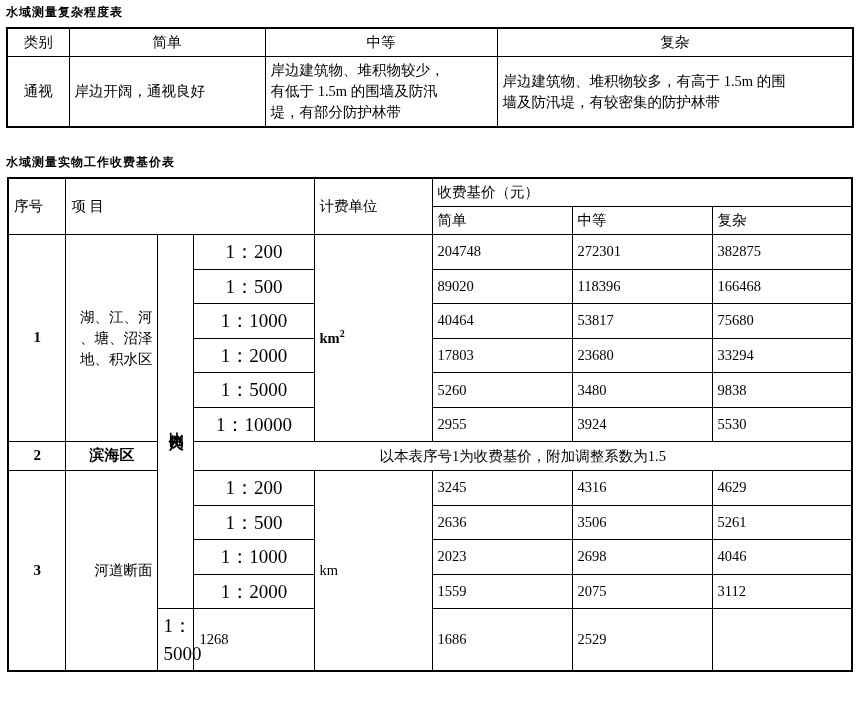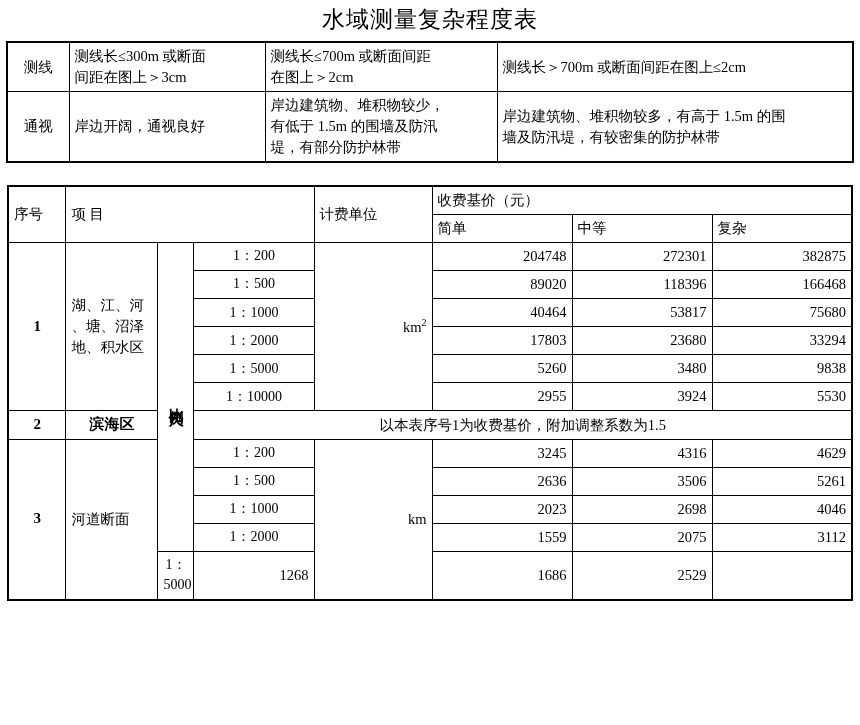--- a/index.html
+++ b/index.html
@@ -15,23 +15,22 @@
     overflow: hidden;
   }
   .page {
     width: 860px;
     height: 725px;
     position: relative;
     box-sizing: border-box;
     padding: 0 6px;
   }
   .doc-title {
-    text-align: center;
-    font-weight: normal;
-    font-size: 23px;
+    font-weight: bold;
+    font-size: 12px;
     letter-spacing: 1px;
     margin: 4px 0 6px 0;
     font-family: "Liberation Serif", "DejaVu Serif", serif;
   }
   table.grid {
     border-collapse: collapse;
     width: 846px;
     table-layout: fixed;
     margin: 0 auto;
   }
@@ -63,37 +62,37 @@
   }
   .spacer {
     height: 22px;
   }
   
   .t2 td {
     font-size: 14px;
     padding: 2px 4px;
   }
   .t2 .num {
-    text-align: right;
+    text-align: left;
   }
   .t2 .scale {
     text-align: center;
-    font-size: 14px;
+    font-size: 19px;
   }
   .vert-label {
     writing-mode: vertical-rl;
     text-orientation: upright;
     letter-spacing: 2px;
     font-size: 15px;
     font-weight: bold;
     display: inline-block;
     line-height: 1.1;
   }
   .stack-label {
-    text-align: left;
+    text-align: right;
     font-size: 15px;
     font-weight: bold;
     line-height: 1.35;
   }
   .note-cell {
     text-align: center;
     font-size: 14.5px;
     padding-left: 8px;
   }
   .sup {
@@ -119,41 +118,40 @@
 
   <table class="grid thick">
     <colgroup>
       <col style="width:62px">
       <col style="width:196px">
       <col style="width:232px">
       <col style="width:356px">
     </colgroup>
     <tbody>
       <tr>
-        <td class="cat-cell">测线</td>
-        <td class="cell-text lft">测线长≤300m 或断面
-间距在图上＞3cm</td>
-        <td class="cell-text lft">测线长≤700m 或断面间距
-在图上＞2cm</td>
-        <td class="cell-text lft">测线长＞700m 或断面间距在图上≤2cm</td>
+        <td class="hdr-cell">类别</td>
+        <td class="hdr-cell">简单</td>
+        <td class="hdr-cell">中等</td>
+        <td class="hdr-cell">复杂</td>
       </tr>
       <tr>
         <td class="cat-cell">通视</td>
         <td class="cell-text lft">岸边开阔，通视良好</td>
         <td class="cell-text lft">岸边建筑物、堆积物较少，
 有低于 1.5m 的围墙及防汛
 堤，有部分防护林带</td>
         <td class="cell-text lft">岸边建筑物、堆积物较多，有高于 1.5m 的围
 墙及防汛堤，有较密集的防护林带</td>
       </tr>
     </tbody>
   </table>
 
   <div class="spacer"></div>
 
+  <div class="doc-title">水域测量实物工作收费基价表</div>
 
   <table class="grid thick t2">
     <colgroup>
       <col style="width:58px">
       <col style="width:92px">
       <col style="width:36px">
       <col style="width:120px">
       <col style="width:118px">
       <col style="width:140px">
       <col style="width:140px">
@@ -174,21 +172,21 @@
 
       <tr>
         <td class="num label-col" rowspan="6">1</td>
         <td class="stack-label" rowspan="6">
           <span>湖<wbr>、<wbr>江<wbr>、<wbr>河<wbr>、<wbr>塘<wbr>、<wbr>沼<wbr>泽<wbr>地<wbr>、<wbr>积<wbr>水<wbr>区</span>
         </td>
         <td rowspan="11" style="text-align:center;vertical-align:middle;">
           <span class="vert-label">比例尺</span>
         </td>
         <td class="scale">1：200</td>
-        <td class="num" rowspan="6" style="vertical-align:middle;">
+        <td class="num" rowspan="6" style="vertical-align:middle;font-weight:bold;">
           <span>km<span class="sup">2</span></span>
         </td>
         <td class="num">204748</td>
         <td class="num">272301</td>
         <td class="num">382875</td>
       </tr>
       <tr>
         <td class="scale">1：500</td>
         <td class="num">89020</td>
         <td class="num">118396</td>

